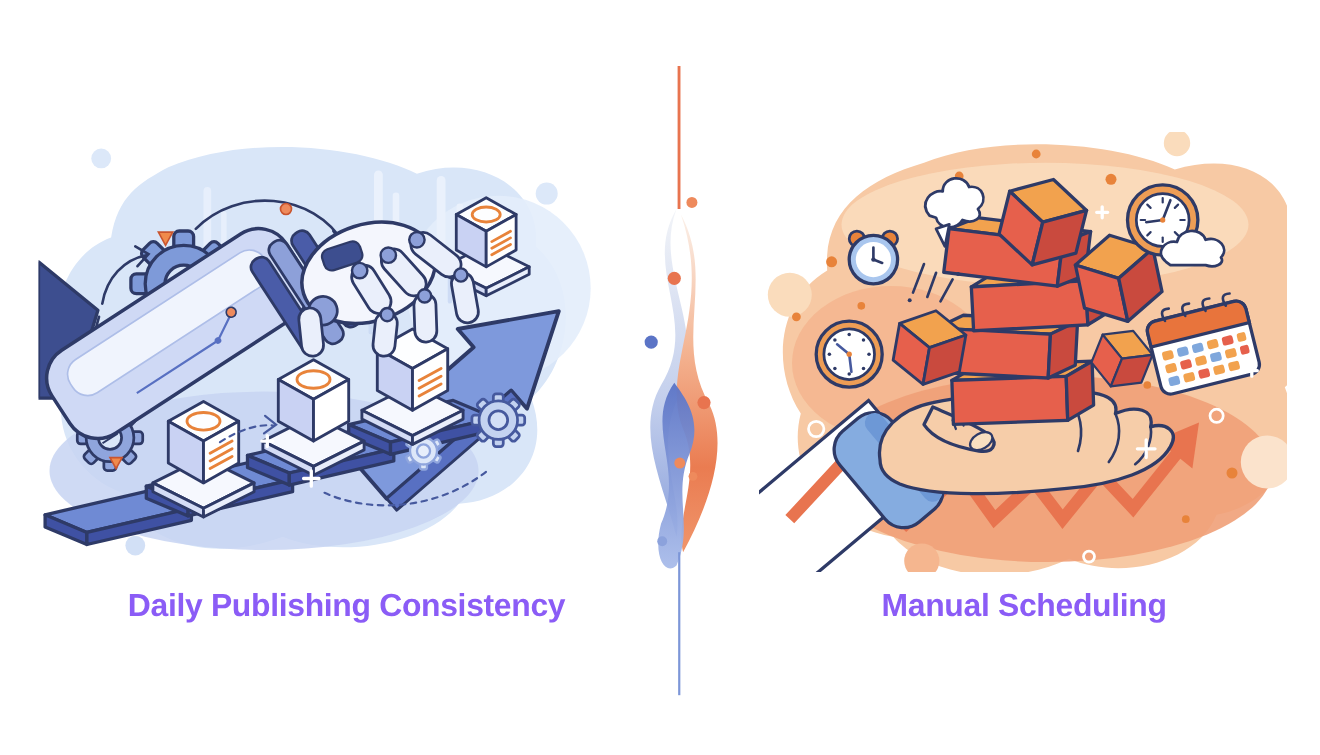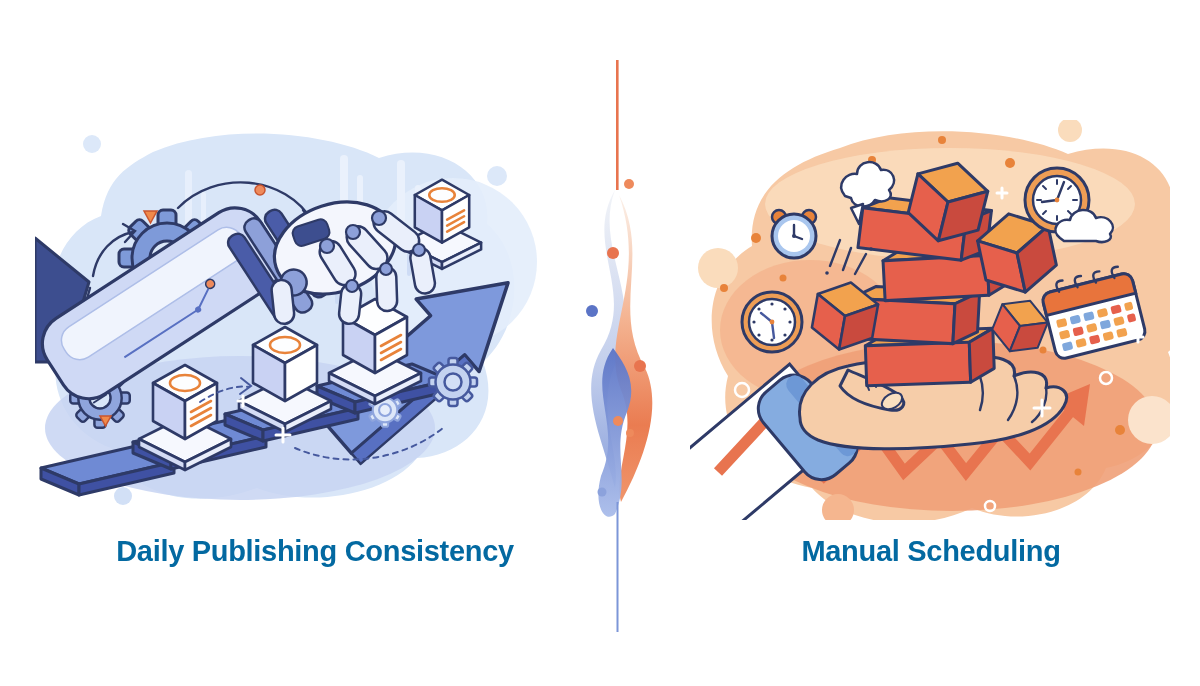--- a/index.html
+++ b/index.html
@@ -1,20 +1,20 @@
 <!DOCTYPE html>
 <html><head>
 <meta charset="utf-8">
 <style>
   html,body{margin:0;padding:0;background:#ffffff;}
   .canvas{position:relative;width:1200px;height:686px;background:#ffffff;overflow:hidden;
           font-family:"Liberation Sans",sans-serif;}
   .art{position:absolute;}
   .caption{position:absolute;margin:0;font-size:29px;line-height:36px;font-weight:700;
-           color:#0369a1;text-align:center;letter-spacing:-0.3px;
+           color:#8b5cf6;text-align:center;letter-spacing:-0.3px;
            font-family:"Liberation Sans",sans-serif;}
   .caption.left{left:15px;width:600px;top:533px;}
   .caption.right{left:631px;width:600px;top:533px;}
 </style>
 </head>
 <body>
 
 <div class="canvas">
 
   <svg class="art" style="left:35px;top:130px" width="520" height="390" viewBox="0 0 520 390">

